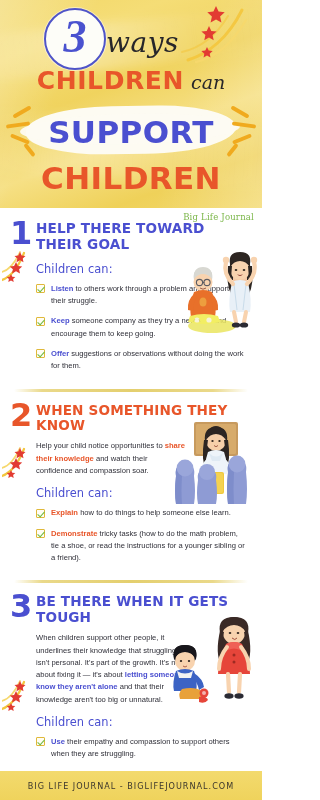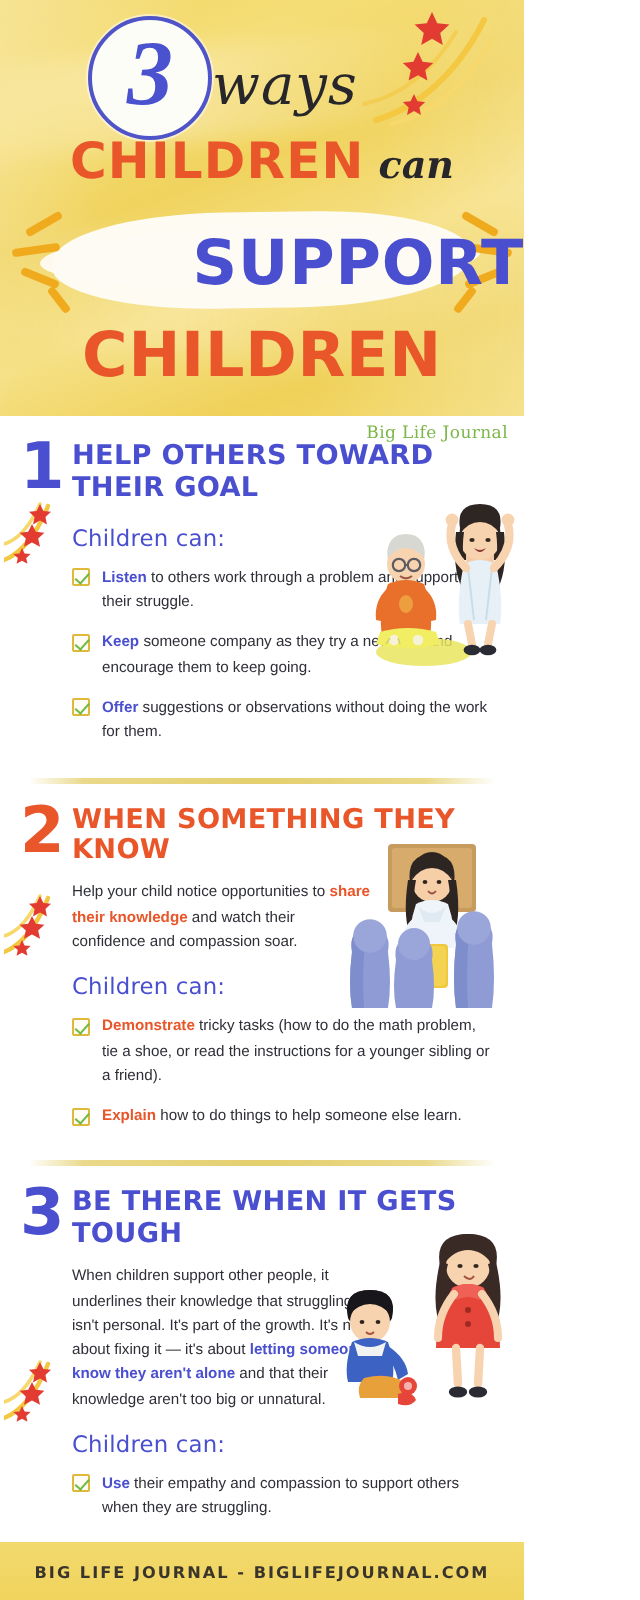--- a/index.html
+++ b/index.html
@@ -102,21 +102,21 @@
     font-family: "DejaVu Sans", sans-serif;
     font-weight: 700;
     font-size: 25px;
     letter-spacing: 0.6px;
     color: #e8562a;
     vertical-align: baseline;
   }
   .line-children1 .can {
     font-family: "DejaVu Serif", serif;
     font-style: italic;
-    font-weight: 700;
+    font-weight: 400;
     font-size: 19px;
     color: #27262a;
     margin-left: 7px;
     letter-spacing: 0;
     text-align: center;
   }
 
   
   .support-band {
     position:absolute; left: 0; right: 0; top: 100px; height: 62px; z-index: 3;
@@ -133,21 +133,21 @@
     position:absolute;
     left: 20px; top: 14px;
     width: 220px; height: 30px;
     background: #fdfbf2;
     border-radius: 50%;
     transform: rotate(-1.4deg);
     opacity: .95;
   }
   .support-text {
     position:absolute; left:0; right:0; top: 14px;
-    text-align:right;
+    text-align:center;
     font-family: "DejaVu Sans", sans-serif;
     font-weight: 700;
     font-size: 31px;
     letter-spacing: 0.4px;
     color: #4a4fd0;
     z-index: 5;
   }
   .ray {
     position:absolute;
     background: #f0aa1e;
@@ -303,21 +303,21 @@
   .footer {
     position: absolute;
     left:0; bottom:0;
     width: 262px;
     height: 29px;
     background: linear-gradient(180deg, #f3da6e 0%, #efd35c 100%);
     display:flex; align-items:center; justify-content:center;
   }
   .footer-text {
     font-family: "DejaVu Sans", sans-serif;
-    font-weight: 700;
+    font-weight: 400;
     font-size: 8.1px;
     letter-spacing: 1px;
     color: #3a352c;
   }
 </style>
 </head>
 <body>
 
 <div class="poster">
 
@@ -374,21 +374,21 @@
         <path d="M0 22 C 7 20, 13 13, 18 2" stroke="#f6d86d" stroke-width="1.8" fill="none" stroke-linecap="round"></path>
         <g fill="#e23b32">
           <path d="M18 2 l1.7 3.5 3.8 .4 -2.8 2.6 .8 3.7 -3.5-1.9 -3.5 1.9 .8-3.7 -2.8-2.6 3.8-.4z"></path>
           <path d="M14 12 l1.9 3.9 4.3 .5 -3.1 2.9 .9 4.1 -4-2.2 -4 2.2 .9-4.1 -3.1-2.9 4.3-.5z"></path>
           <path d="M9 24 l1.3 2.7 3 .3 -2.2 2 .6 2.9 -2.7-1.5 -2.7 1.5 .6-2.9 -2.2-2 3-.3z"></path>
         </g>
       </svg>
 
       <div class="sec-head">
         <div class="sec-num c-blue">1</div>
-        <div class="sec-title c-blue">HELP OTHERS TOWARD THEIR GOAL</div>
+        <div class="sec-title c-blue">HELP THERE TOWARD THEIR GOAL</div>
       </div>
 
       <div class="sec-body">
         <div class="children-can">Children can:</div>
         <div class="bullets" id="s1-bullets">
             <div class="bullet">
               <span class="check-box"></span>
               <span class="bullet-text"><span class="lead-blue">Listen</span><span> to others work through a problem and support their struggle.</span></span>
             </div>
             <div class="bullet">
@@ -466,25 +466,25 @@
         <div class="sec-num c-orange">2</div>
         <div class="sec-title c-orange">WHEN SOMETHING THEY KNOW</div>
       </div>
 
       <div class="sec-body">
         <div class="intro" id="s2-intro"><span>Help your child notice opportunities to </span><span class="hl-orange">share their knowledge</span><span> and watch their confidence and compassion soar.</span></div>
         <div class="children-can">Children can:</div>
         <div class="bullets" id="s2-bullets">
             <div class="bullet">
               <span class="check-box"></span>
-              <span class="bullet-text"><span class="lead-orange">Demonstrate</span><span> tricky tasks (how to do the math problem, tie a shoe, or read the instructions for a younger sibling or a friend).</span></span>
+              <span class="bullet-text"><span class="lead-orange">Explain</span><span> how to do things to help someone else learn.</span></span>
             </div>
             <div class="bullet">
               <span class="check-box"></span>
-              <span class="bullet-text"><span class="lead-orange">Explain</span><span> how to do things to help someone else learn.</span></span>
+              <span class="bullet-text"><span class="lead-orange">Demonstrate</span><span> tricky tasks (how to do the math problem, tie a shoe, or read the instructions for a younger sibling or a friend).</span></span>
             </div>
           </div>
       </div>
 
       <div class="illus" style="right:2px; top:28px; width:88px; height:86px;">
         <svg viewBox="0 0 88 86" width="88" height="86">
           <rect x="22" y="2" width="44" height="34" rx="2" fill="#c79a5e"></rect>
           <rect x="24" y="4" width="40" height="30" rx="1.5" fill="#d7ab6b"></rect>
 
           <path d="M33 22 q-2 -15 11 -15 q13 0 11 15 q1 12 -3 20 l-16 0 q-4 -8 -3 -20z" fill="#2c2522"></path>

